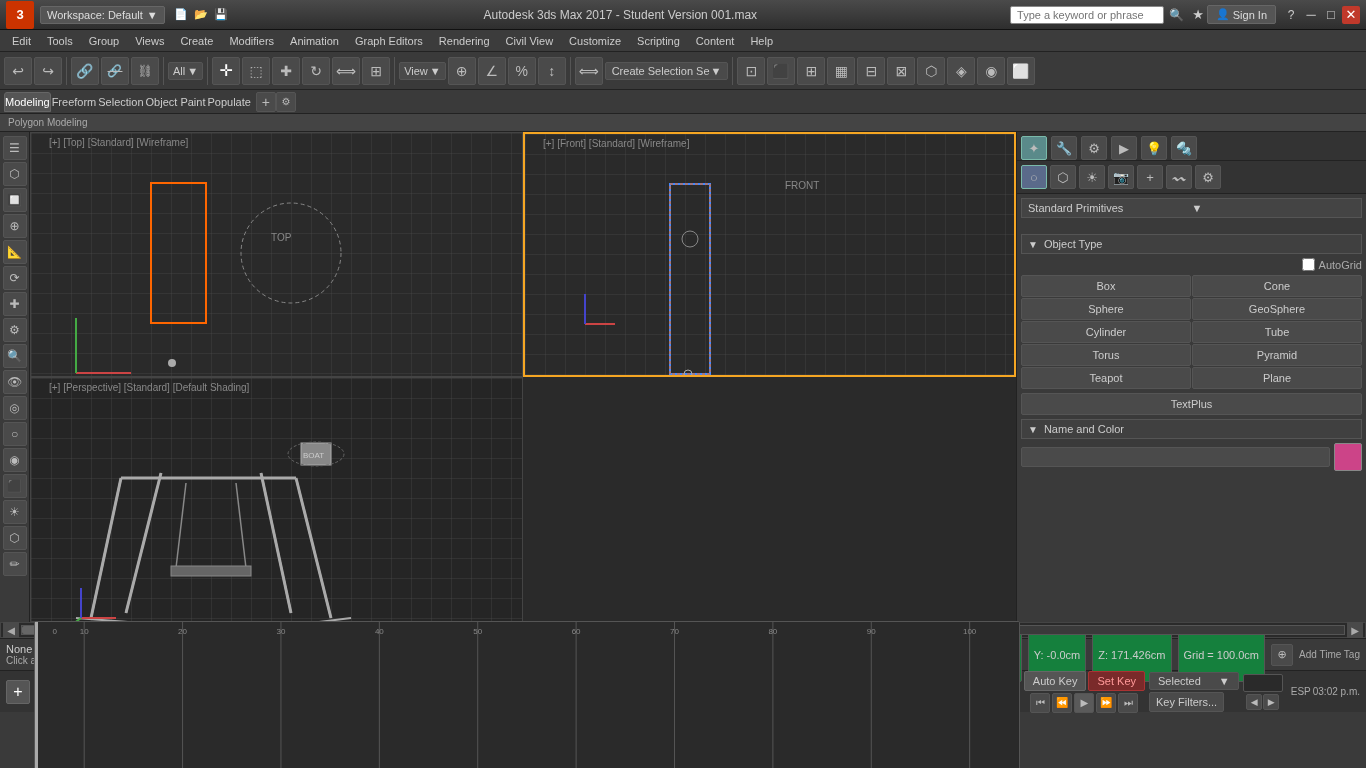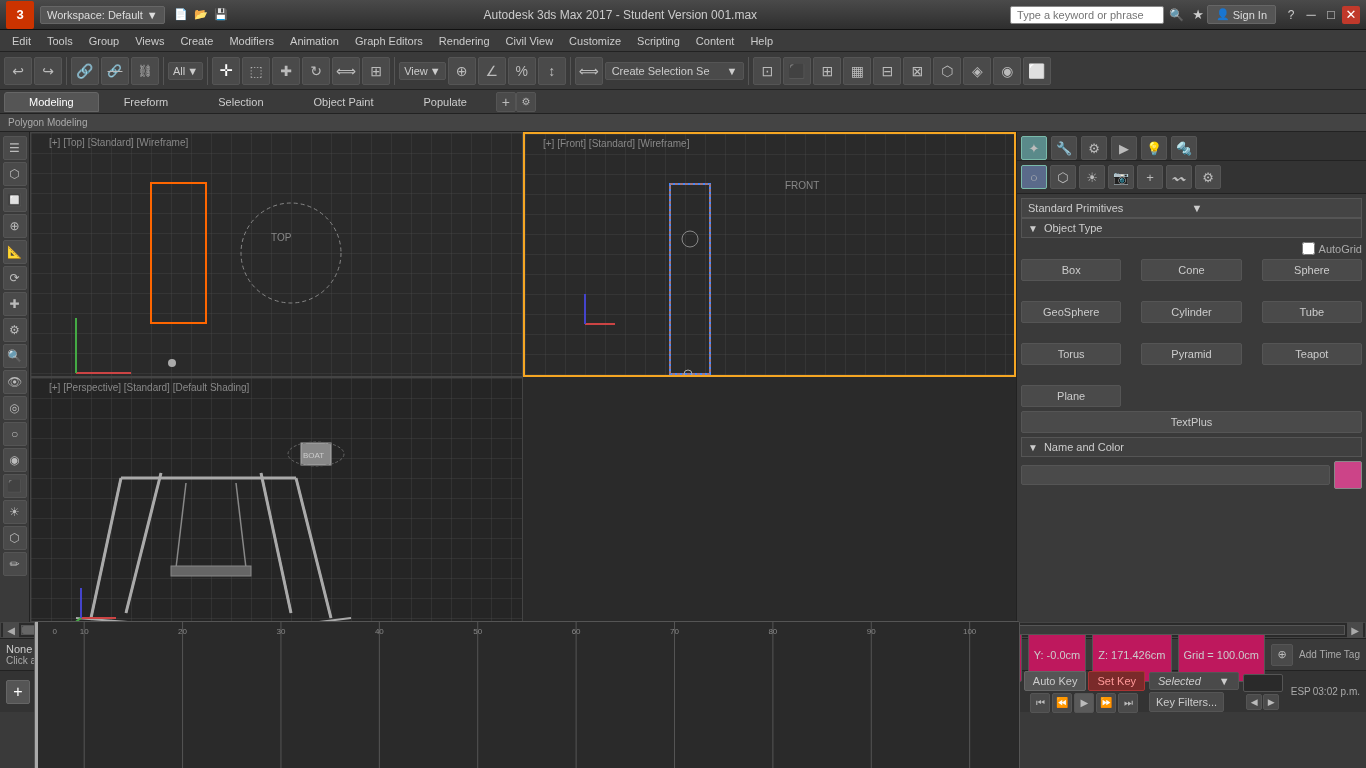--- a/index.html
+++ b/index.html
@@ -120,34 +120,34 @@
       text-align: center;
     }
     .create-sel-btn {
       background: #4a4a4a;
       border: 1px solid #555;
       color: #ccc;
       font-size: 11px;
       padding: 2px 6px;
       border-radius: 2px;
       cursor: pointer;
-      display: flex; align-items: center; gap: 17px;
+      display: flex; align-items: center; gap: 1px;
     }
 
     
     #tab-bar {
       height: 24px;
       background: #3a3a3a;
       display: flex;
       align-items: center;
       border-bottom: 1px solid #222;
       padding: 0 4px;
     }
     .tab {
-      padding: 3px 24px;
+      padding: 3px 0;
       font-size: 11px;
       color: #ccc;
       cursor: pointer;
       border-radius: 3px 3px 0 0;
       border: 1px solid transparent;
     }
     .tab.active {
       background: #555;
       border-color: #666;
       color: #fff;
@@ -255,42 +255,42 @@
       flex: 1;
       overflow-y: auto;
       padding: 4px;
     }
     .dropdown-row {
       display: flex;
       align-items: center;
       background: #444;
       border: 1px solid #555;
       padding: 3px 6px;
-      margin-bottom: 0;
+      margin-bottom: 16px;
       font-size: 11px;
       color: #ccc;
       cursor: pointer;
     }
     .dropdown-row span { flex: 1; }
     .section-header {
       display: flex;
       align-items: center;
       background: #404040;
       border: 1px solid #555;
       padding: 3px 6px;
       margin-bottom: 4px;
       font-size: 11px;
       color: #ccc;
       cursor: pointer;
     }
     .section-header .arrow { margin-right: 6px; font-size: 10px; }
     .btn-grid {
       display: grid;
-      grid-template-columns: 1fr 1fr 1fr;
-      gap: 20px;
+      grid-template-columns: 1fr 1fr;
+      gap: 1px;
       margin-bottom: 4px;
     }
     .btn-grid button {
       background: #4a4a4a;
       border: 1px solid #555;
       color: #ccc;
       font-size: 11px;
       padding: 4px 6px;
       cursor: pointer;
       border-radius: 2px;
@@ -348,21 +348,21 @@
       background: #3a3a3a;
       border-top: 1px solid #222;
       display: flex;
       align-items: center;
       padding: 0 6px;
       gap: 6px;
       font-size: 11px;
       color: #bbb;
     }
     .coord-box {
-      background: #be185d;
+      background: #15803d;
       border: 1px solid #555;
       padding: 20px 5px;
       font-size: 11px;
       color: #ccc;
       border-radius: 2px;
       white-space: nowrap;
     }
     .status-icon-btn {
       width: 22px; height: 22px;
       background: #4a4a4a;
@@ -452,21 +452,21 @@
     .selected-badge {
       background: #4a4a4a;
       border: 1px solid #555;
       color: #ccc;
       font-size: 11px;
       padding: 2px 8px;
       border-radius: 2px;
       display: flex; align-items: center; gap: 4px;
     }
     .selected-dropdown {
-      display: flex; align-items: flex-start; gap: 18px; cursor: pointer; font-style: italic;
+      display: flex; align-items: flex-start; gap: 18px; cursor: pointer;
     }
 
     
     #timeline-scroll {
       height: 16px;
       background: #2a2a2a;
       border: 1px solid #444;
       display: flex;
       align-items: center;
     }

